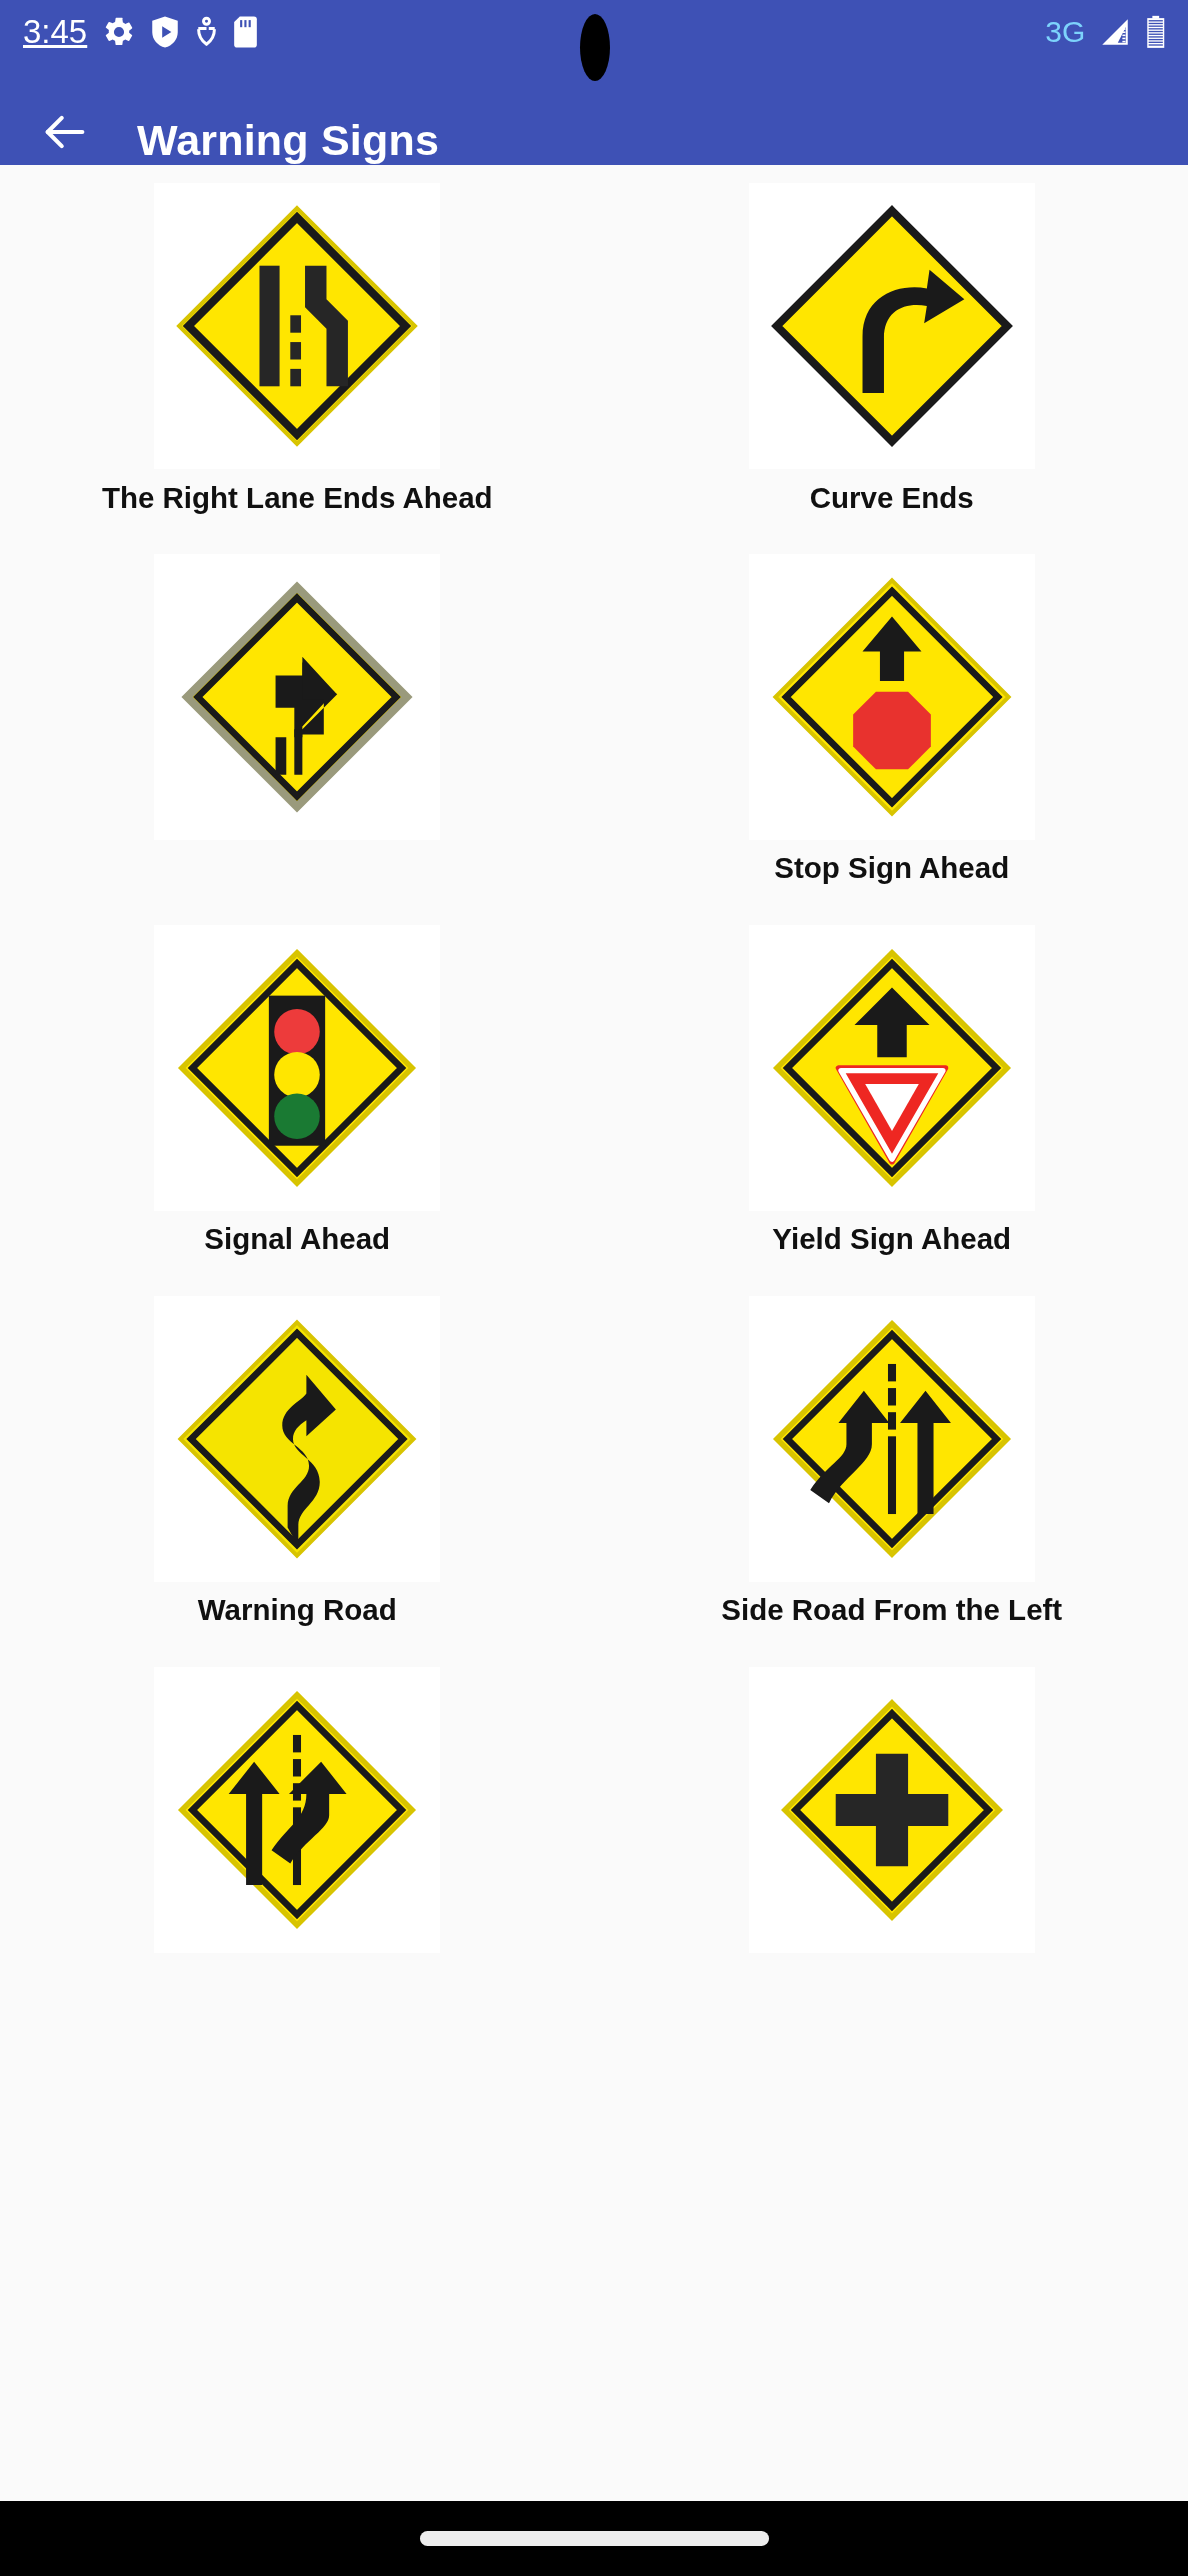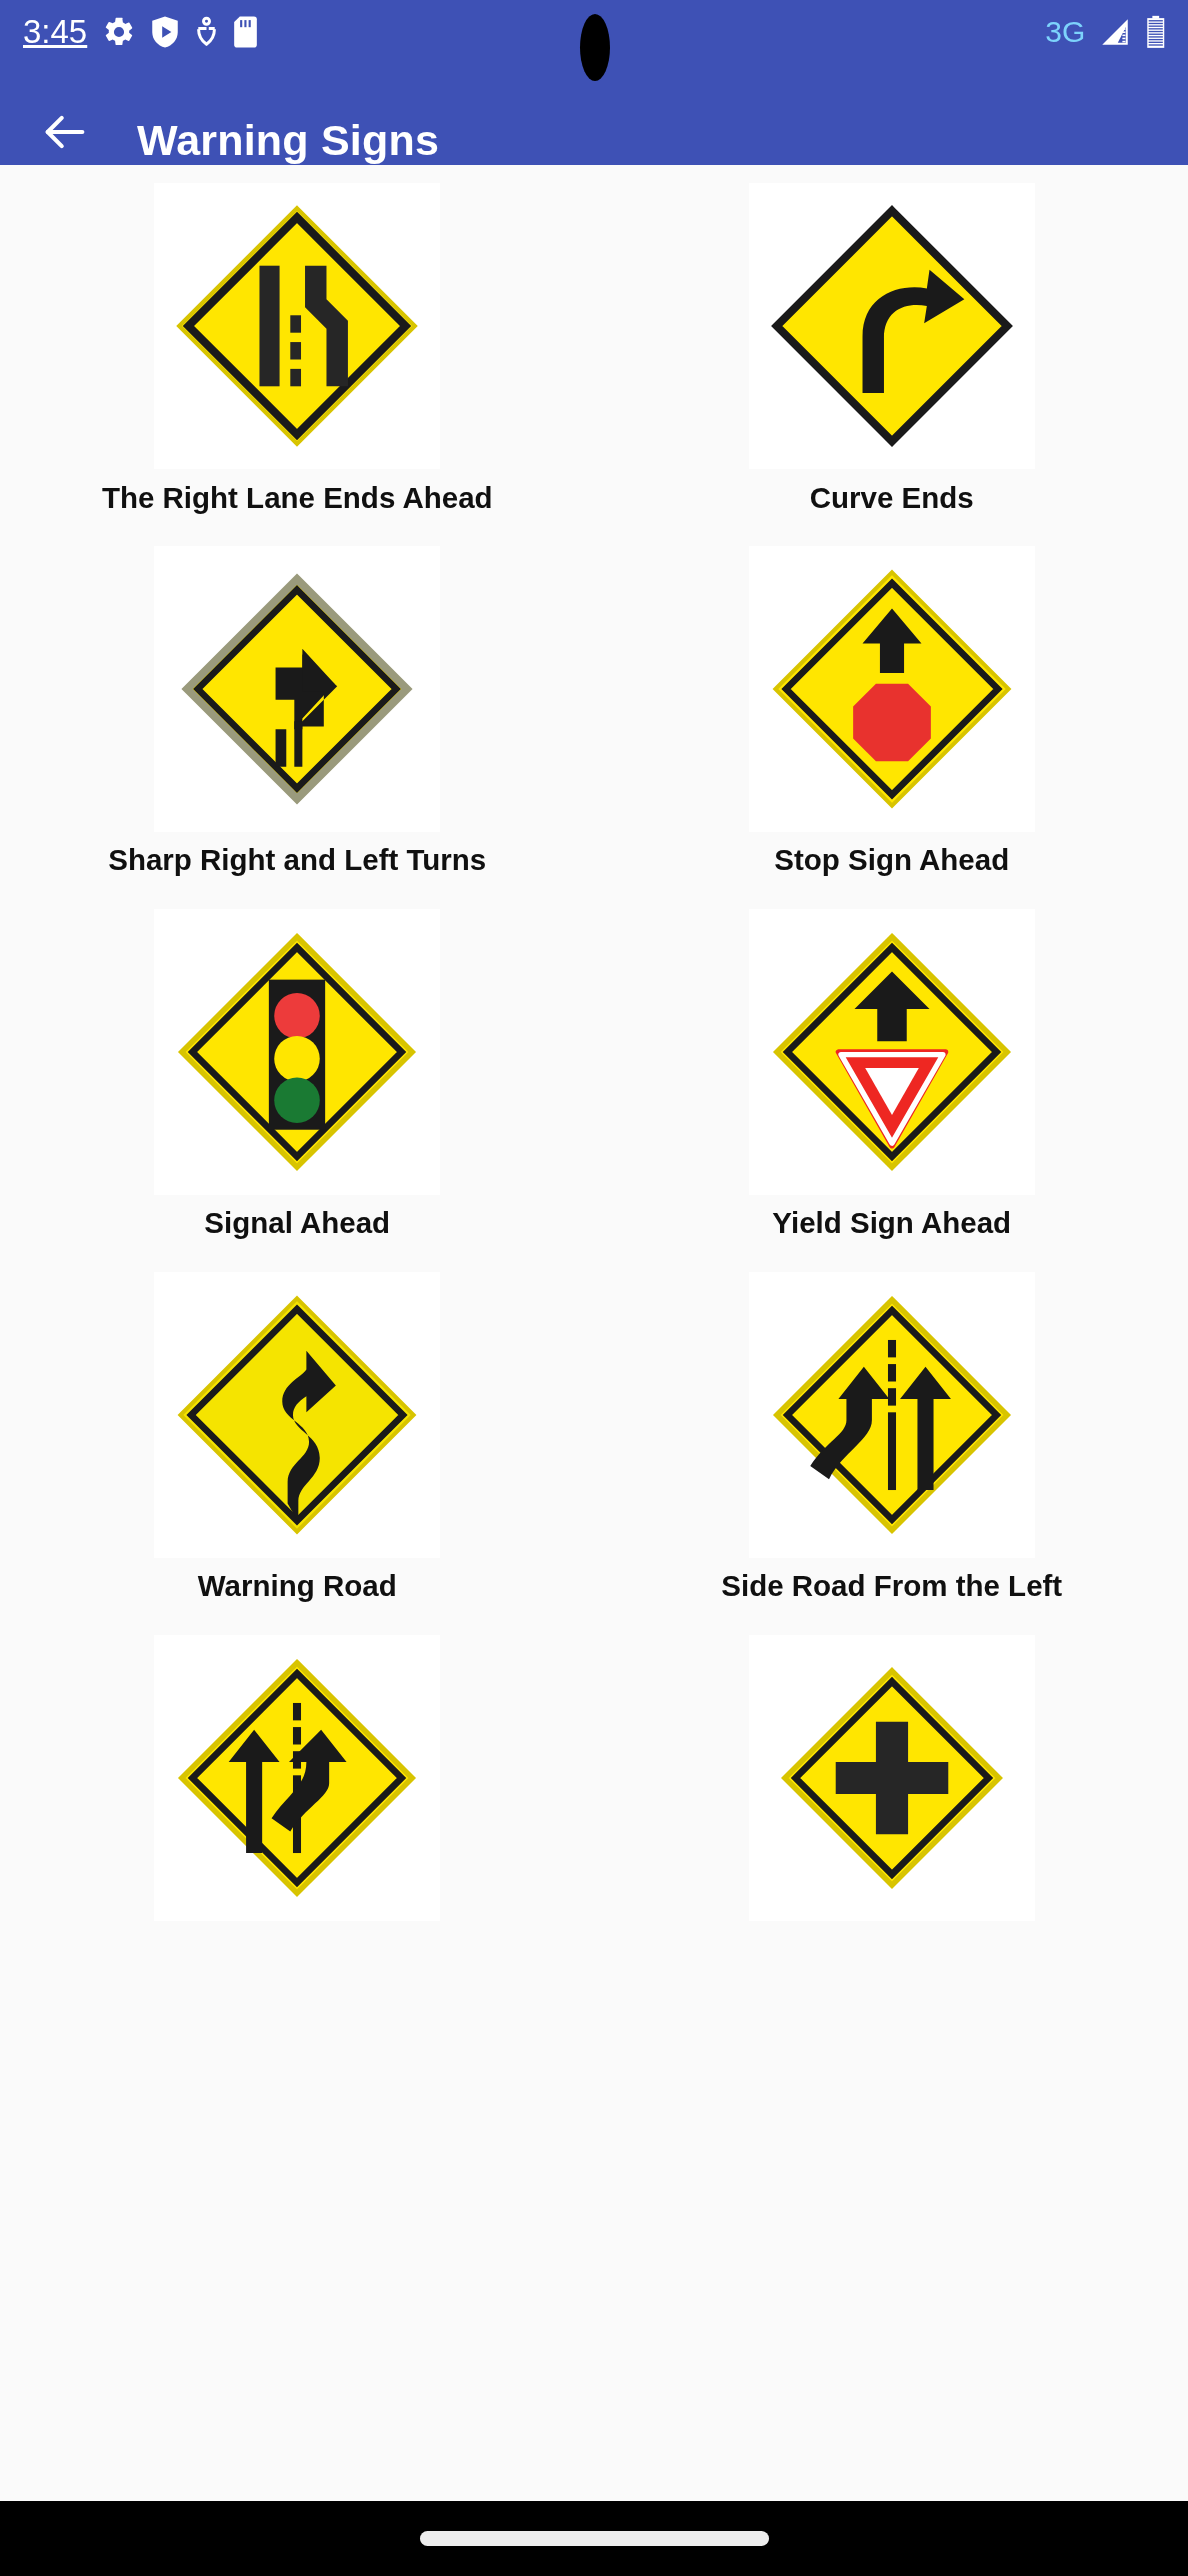--- a/index.html
+++ b/index.html
@@ -100,21 +100,21 @@
   
   .content {
     flex: 1 1 auto;
     background: #FAFAFA;
     overflow: hidden;
     position: relative;
   }
   .grid {
     display: grid;
     grid-template-columns: 1fr 1fr;
-    row-gap: 0px;
+    row-gap: 8px;
     padding-top: 18px;
   }
   .cell {
     display: flex;
     flex-direction: column;
     align-items: center;
     cursor: pointer;
   }
   .thumb {
     width: 286px;
@@ -274,21 +274,20 @@
 
       <div class="cell">
         <div class="thumb">
           <svg width="268" height="268" viewBox="0 0 200 200">
             <polygon points="100,18 182,100 100,182 18,100" fill="#FFE600" stroke="#9A9A7C" stroke-width="6"></polygon>
             <polygon points="100,26 174,100 100,174 26,100" fill="none" stroke="#1A1A1A" stroke-width="5"></polygon>
             <path d="M84 158 V130 h20 V108 H84 V84 h20 V70 l24 26 -24 26 V108 h-6 v22 h-6 V158 Z" fill="#1A1A1A"></path>
             <path d="M86 158 h18 v-30 h16 v-26 h-16 V74 l26 24 -26 26 h-6 v34 Z" fill="#1A1A1A"></path>
           </svg>
         </div>
-        <div class="cell-label">Sharp Right and Left Turns</div>
       </div>
 
 
       <div class="cell">
         <div class="thumb">
           <svg width="268" height="268" viewBox="0 0 200 200">
             <polygon points="100,13 187,100 100,187 13,100" fill="#FFE600" stroke="#D8C400" stroke-width="3"></polygon>
             <polygon points="100,21 179,100 100,179 21,100" fill="none" stroke="#1A1A1A" stroke-width="5"></polygon>
             <path d="M100 40 l22 26 h-13 v22 h-18 V66 h-13 Z" fill="#1A1A1A"></path>
             <polygon points="88,96 112,96 129,113 129,137 112,154 88,154 71,137 71,113" fill="#E8322E"></polygon>

